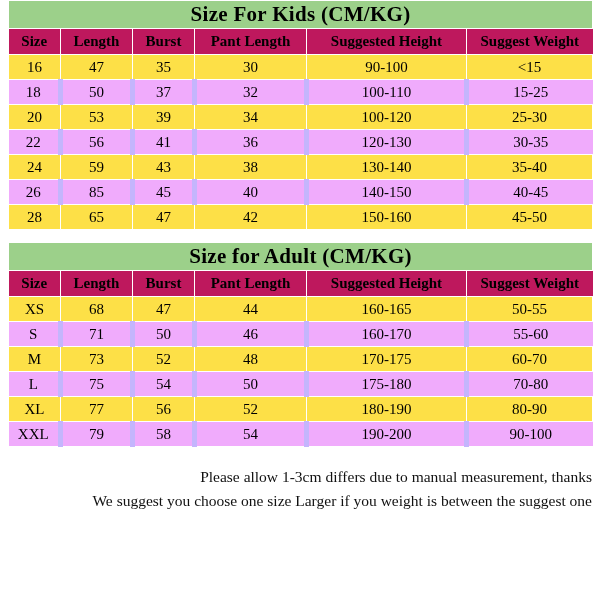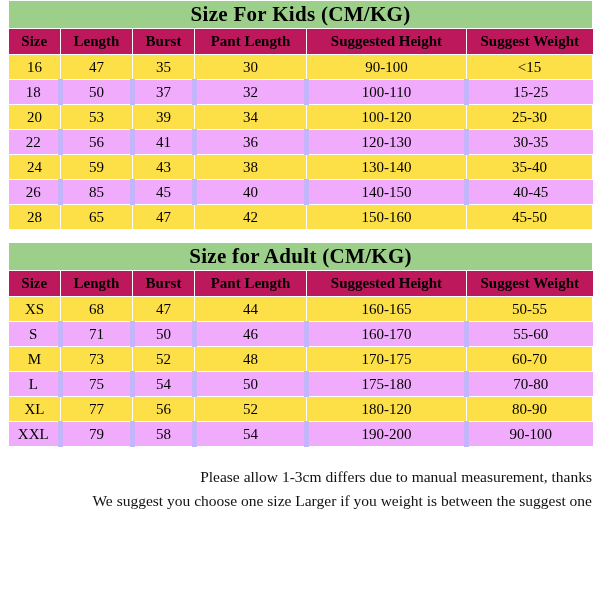--- a/index.html
+++ b/index.html
@@ -238,21 +238,21 @@
         <td>54</td>
         <td>50</td>
         <td>175-180</td>
         <td>70-80</td>
       </tr>
       <tr class="data-row shade">
         <td>XL</td>
         <td>77</td>
         <td>56</td>
         <td>52</td>
-        <td>180-120</td>
+        <td>180-190</td>
         <td>80-90</td>
       </tr>
       <tr class="data-row plain">
         <td>XXL</td>
         <td>79</td>
         <td>58</td>
         <td>54</td>
         <td>190-200</td>
         <td>90-100</td>
       </tr>

